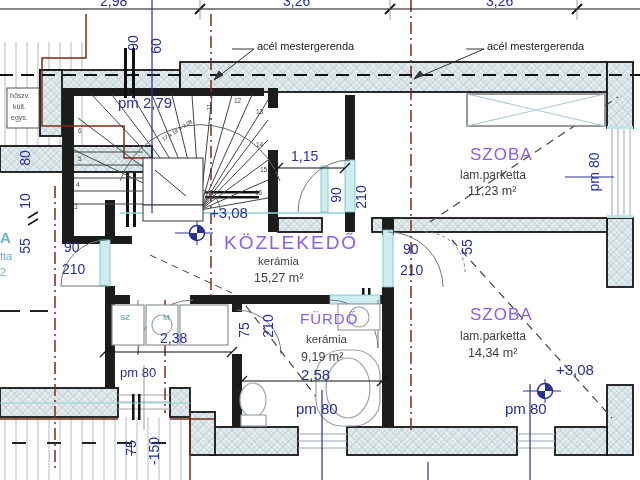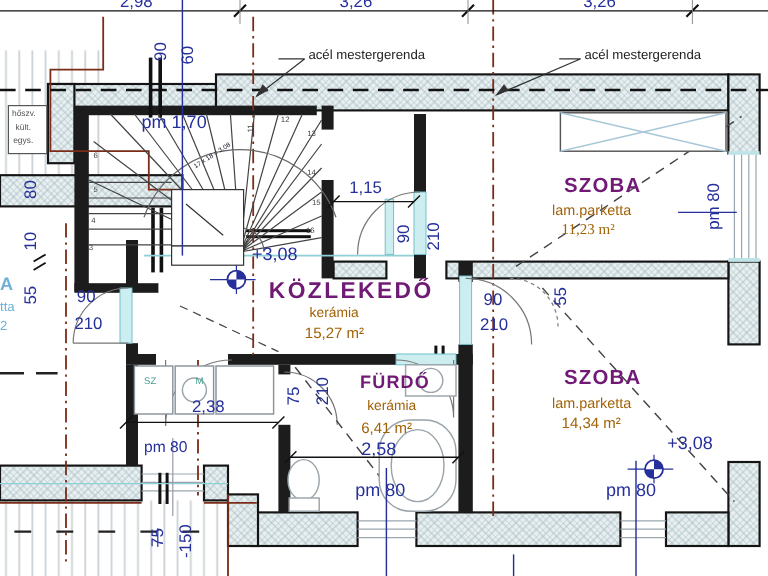--- a/index.html
+++ b/index.html
@@ -3,22 +3,22 @@
 <meta charset="utf-8">
 <style>
   html,body{margin:0;padding:0;background:#fff;}
   #plan{position:relative;width:640px;height:480px;overflow:hidden;background:#fff;
         font-family:"Liberation Sans", sans-serif;}
   #plan svg{position:absolute;left:0;top:0;z-index:1;}
   .t{position:absolute;z-index:3;white-space:nowrap;line-height:1;}
   .dim{color:#26309b;font-size:13px;}
   .dim14{color:#26309b;font-size:14px;}
   .dim15{color:#26309b;font-size:15px;}
-  .lbl{color:#701a75;font-weight:bold;letter-spacing:1px;}
-  .sub{color:#a16207;}
+  .lbl{color:#8b5cf6;font-weight:normal;letter-spacing:1px;}
+  .sub{color:#404040;}
   .vtext{position:absolute;z-index:3;white-space:nowrap;transform:translate(-50%,-50%) rotate(-90deg);}
   .tick75{text-decoration:line-through;}
   .beam{color:#222;font-size:11px;}
   .tiny{color:#444;font-size:6.5px;}
   .unit{color:#555;font-size:7px;}
   .appl{color:#3f9e8f;font-size:8px;letter-spacing:0;}
   .frag{color:#6fb0d6;}
 </style>
 </head>
 <body>
@@ -213,21 +213,21 @@
 <div class="vtext dim14" style="left:133px;top:43px;">90</div>
 <div class="vtext dim14" style="left:156px;top:46px;">60</div>
 
 <div class="t beam" style="left:257px;top:41px;">acél mestergerenda</div>
 <div class="t beam" style="left:487px;top:41px;">acél mestergerenda</div>
 
 <div class="t unit" style="left:10px;top:92px;">hőszv.</div>
 <div class="t unit" style="left:13px;top:103px;">kült.</div>
 <div class="t unit" style="left:11px;top:114px;">egys.</div>
 
-<div class="t dim15" style="left:118px;top:95px;">pm 1,70</div>
+<div class="t dim15" style="left:118px;top:95px;">pm 2,79</div>
 <div class="t" style="left:160px;top:128px;color:#223;font-size:5.5px;transform:rotate(-33deg);">17 x 18 = 3,08</div>
 <div class="t tiny" style="left:78px;top:128px;">6</div>
 <div class="t tiny" style="left:78px;top:156px;">5</div>
 <div class="t tiny" style="left:76px;top:182px;">4</div>
 <div class="t tiny" style="left:74px;top:204px;">3</div>
 <div class="vtext tiny" style="left:209px;top:107px;">11</div>
 <div class="t tiny" style="left:234px;top:98px;">12</div>
 <div class="t tiny" style="left:256px;top:109px;">13</div>
 <div class="t tiny" style="left:256px;top:142px;">14</div>
 <div class="t tiny" style="left:260px;top:167px;">15</div>
@@ -249,33 +249,33 @@
 
 <div class="t dim14" style="left:291px;top:149px;">1,15</div>
 <div class="vtext dim14" style="left:336px;top:195px;">90</div>
 <div class="vtext dim14" style="left:361px;top:197px;">210</div>
 <div class="t dim14" style="left:403px;top:242px;">90</div>
 <div class="t dim14" style="left:400px;top:263px;">210</div>
 <div class="vtext dim14" style="left:467px;top:247px;">55</div>
 
 <div class="t lbl" style="left:470px;top:146px;font-size:17px;">SZOBA</div>
 <div class="t sub" style="left:460px;top:169px;font-size:12px;">lam.parketta</div>
-<div class="t sub" style="left:468px;top:185px;font-size:12.5px;font-family:Liberation Serif, serif;">11,23 m²</div>
+<div class="t sub" style="left:468px;top:185px;font-size:12.5px;">11,23 m²</div>
 <div class="vtext dim14" style="left:594px;top:172px;">pm 80</div>
 
 <div class="t appl" style="left:120px;top:314px;">SZ</div>
 <div class="t appl" style="left:163px;top:314px;">M</div>
 <div class="t dim14" style="left:160px;top:331px;">2,38</div>
 <div class="t dim" style="left:120px;top:366px;">pm 80</div>
 <div class="vtext dim14" style="left:244px;top:330px;">75</div>
 <div class="vtext dim14" style="left:268px;top:326px;">210</div>
 
 <div class="t lbl" style="left:300px;top:311px;font-size:15px;">FÜRDŐ</div>
 <div class="t sub" style="left:306px;top:334px;font-size:11.5px;">kerámia</div>
-<div class="t sub" style="left:301px;top:351px;font-size:12.5px;">6,41 m²</div>
+<div class="t sub" style="left:301px;top:351px;font-size:12.5px;">9,19 m²</div>
 <div class="t dim15" style="left:301px;top:367px;">2,58</div>
 <div class="t dim15" style="left:296px;top:401px;">pm 80</div>
 
 <div class="t lbl" style="left:470px;top:306px;font-size:17px;">SZOBA</div>
 <div class="t sub" style="left:460px;top:330px;font-size:12px;">lam.parketta</div>
 <div class="t sub" style="left:468px;top:347px;font-size:12.5px;">14,34 m²</div>
 <div class="t dim15" style="left:556px;top:362px;">+3,08</div>
 <div class="t dim15" style="left:505px;top:401px;">pm 80</div>
 
 <div class="vtext dim14 tick75" style="left:131px;top:448px;">75</div>

